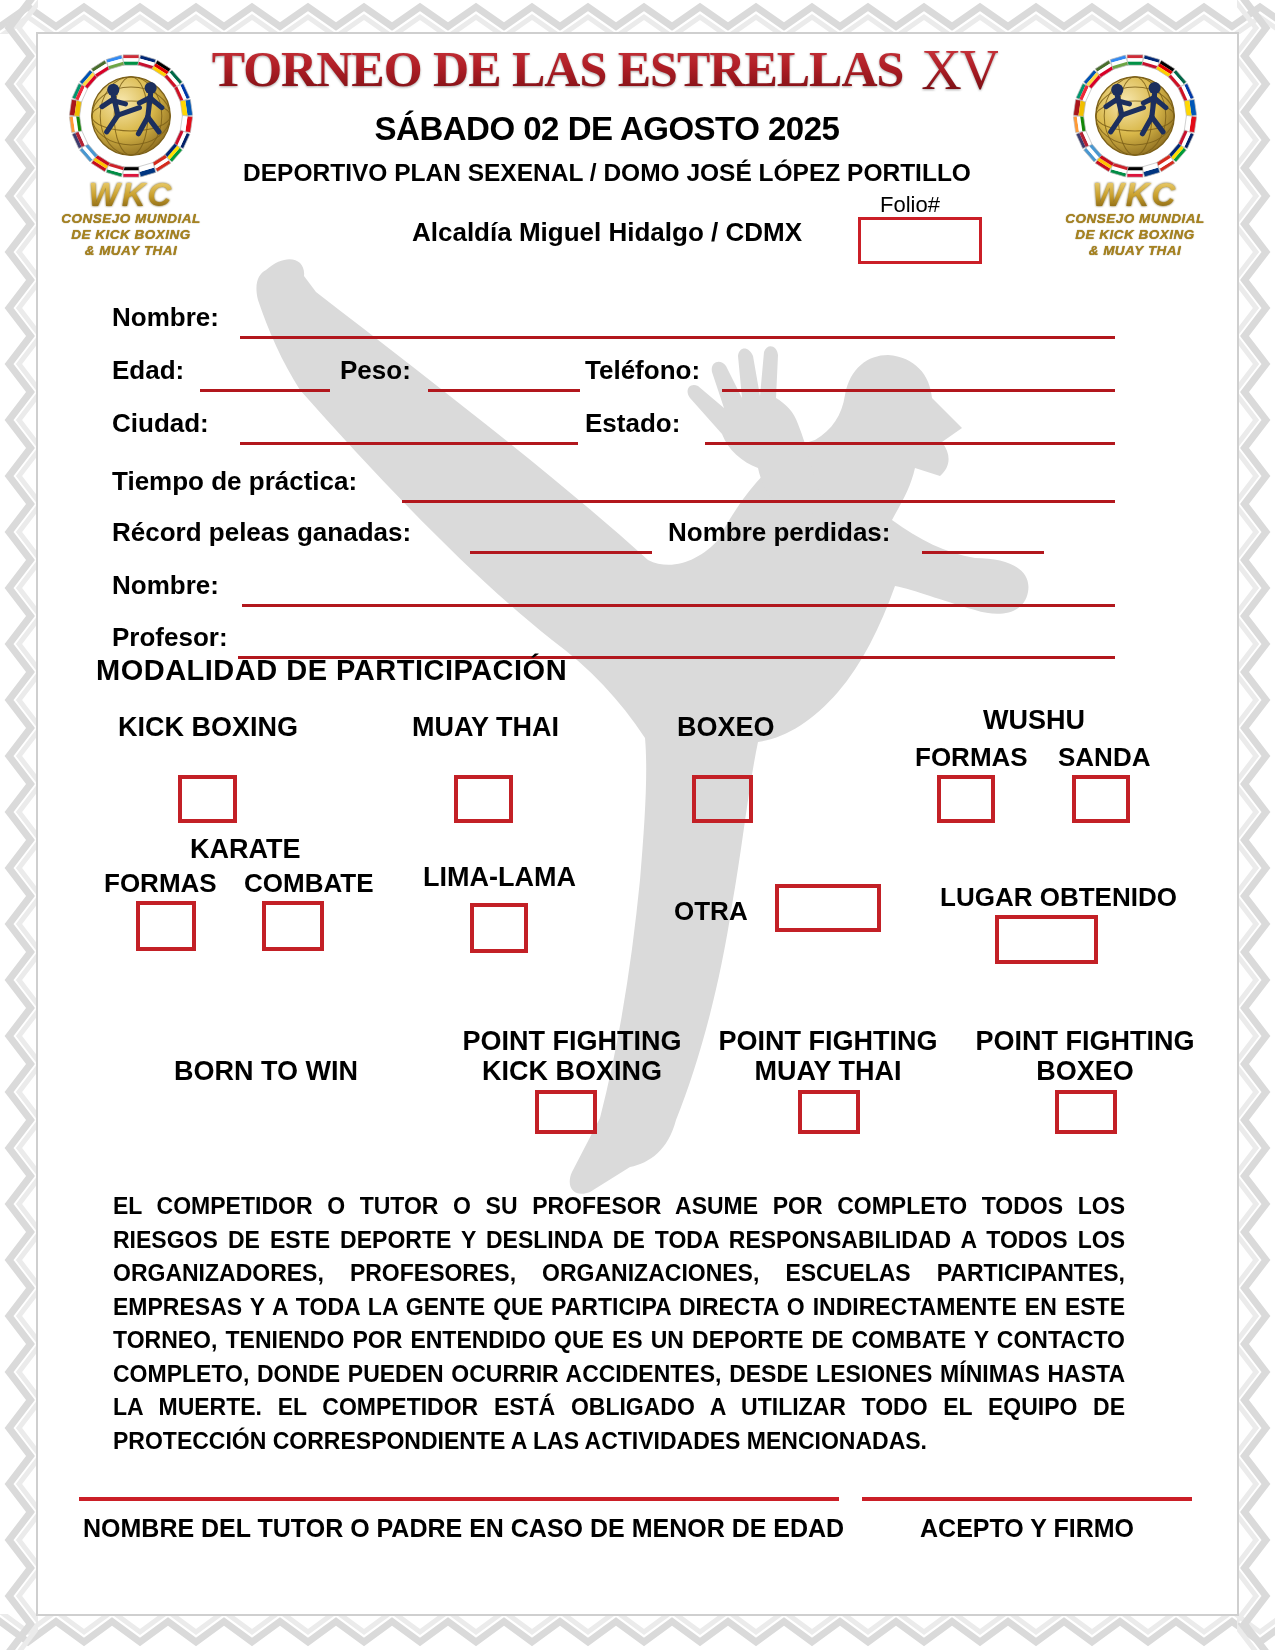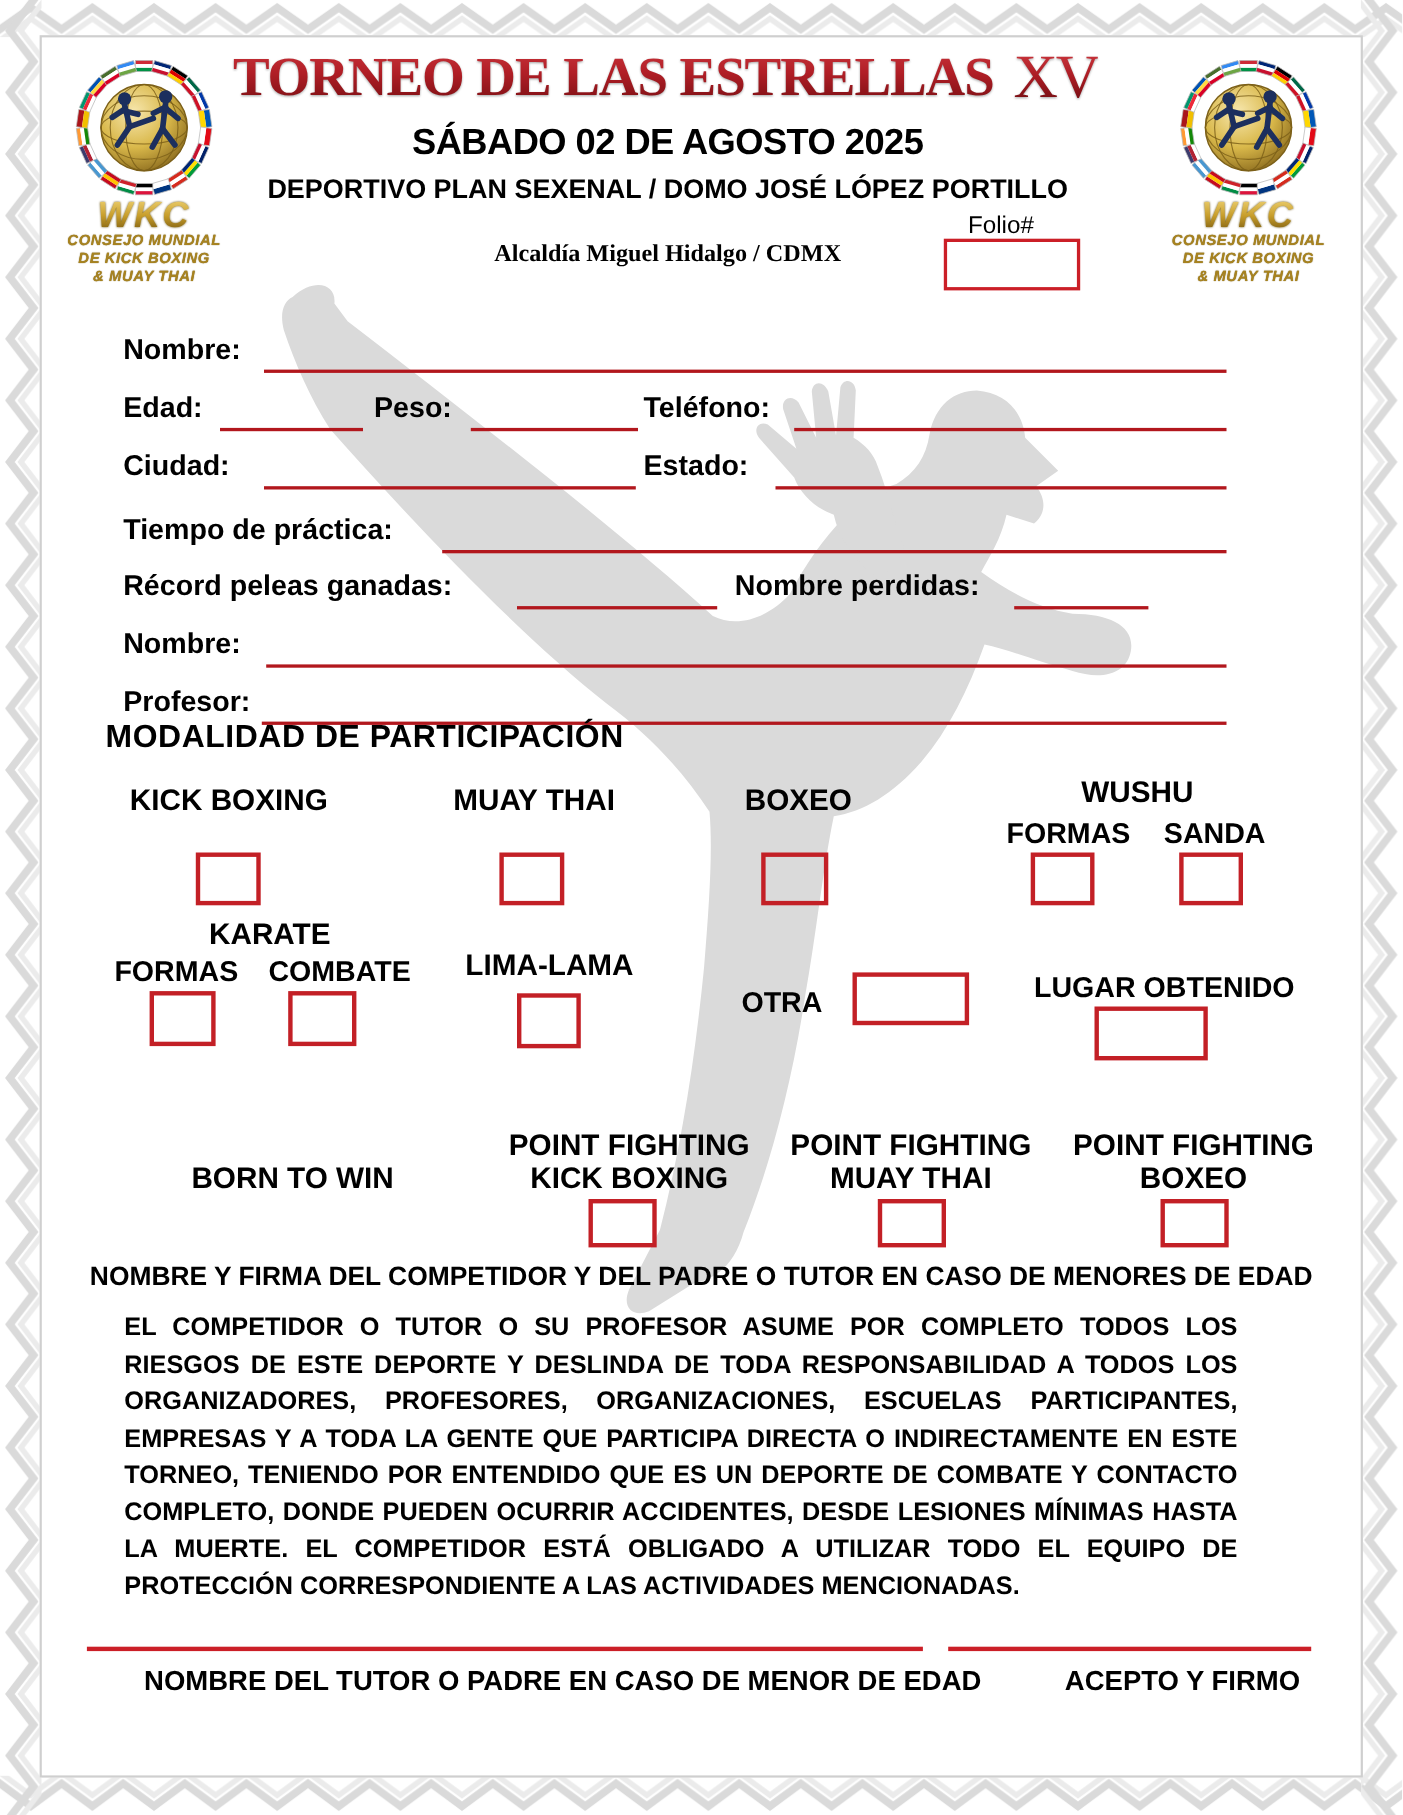--- a/index.html
+++ b/index.html
@@ -15,21 +15,21 @@
   .title-main{font-family:"Liberation Serif", serif;font-weight:bold;font-size:50px;letter-spacing:-1px;line-height:1;
     background:linear-gradient(180deg,#c9343b 0%,#b01e26 45%,#7c1014 100%);-webkit-background-clip:text;background-clip:text;color:transparent;
     filter:drop-shadow(0 1px 1px rgba(60,60,60,.45));white-space:nowrap;}
   .title-xv{font-family:"Liberation Serif", serif;font-weight:normal;font-size:56px;letter-spacing:-2px;line-height:.82;
     background:linear-gradient(180deg,#c9343b 0%,#a81a22 50%,#700e12 100%);-webkit-background-clip:text;background-clip:text;color:transparent;
     filter:drop-shadow(0 1px 1px rgba(60,60,60,.45));}
   .hdr-center{position:absolute;left:70px;width:1074px;text-align:center;font-weight:bold;}
   .date-line{top:110px;font-size:33px;letter-spacing:-.5px;}
   .venue-line{top:159px;font-size:24.5px;}
   .addr-line1{top:189px;font-size:22px;}
-  .addr-line2{top:217px;font-size:22px;font-family:Liberation Serif, serif;}
+  .addr-line2{top:217px;font-size:26px;}
   .folio-label{left:880px;top:192px;font-size:22px;font-weight:500;}
   .folio-box{left:858px;top:217px;width:118px;height:41px;border:3px solid #cb1f27;}
   
   .logo-block{position:absolute;width:210px;text-align:center;}
   .logo-svg{display:block;margin:0 auto;}
   .wkc-word{font-style:italic;font-weight:700;font-size:33px;letter-spacing:2px;line-height:1;margin-top:-8px;
     background:linear-gradient(180deg,#f3d87c 0%,#c79d2a 55%,#7c5c10 100%);-webkit-background-clip:text;background-clip:text;color:transparent;
     filter:drop-shadow(0 0 1px #6b5510);}
   .org-line{font-style:italic;font-weight:800;font-size:13.5px;letter-spacing:.5px;line-height:16px;color:#a8831f;
     text-shadow:0 0 1px #6b5510;}
@@ -40,21 +40,21 @@
   .mod-heading{position:absolute;left:96px;top:654px;width:1075px;font-size:29px;font-weight:bold;letter-spacing:.5px;}
   .mlabel{position:absolute;font-size:27px;font-weight:bold;white-space:nowrap;}
   .mlabel2{position:absolute;font-size:26px;font-weight:bold;white-space:nowrap;}
   .cbox{position:absolute;border:4px solid #c32026;background:transparent;}
   .pf{position:absolute;width:240px;text-align:center;font-size:27px;font-weight:bold;line-height:30px;white-space:nowrap;}
   
   .note-line{position:absolute;left:40px;top:1147px;width:1195px;text-align:center;font-size:24px;font-weight:bold;white-space:nowrap;}
   .disclaimer{position:absolute;left:113px;top:1190px;width:1012px;font-size:23px;font-weight:bold;line-height:33.5px;
     text-align:justify;text-justify:inter-word;}
   .sigline{position:absolute;top:1497px;height:4px;background:#cb1f27;}
-  .siglabel{position:absolute;top:1514px;text-align:center;font-size:25px;font-weight:bold;white-space:nowrap;margin-left:48px;}
+  .siglabel{position:absolute;top:1514px;text-align:center;font-size:25px;font-weight:bold;white-space:nowrap;}
 </style>
 </head>
 <body>
 
 <div class="page">
 
   <svg class="bstrip" style="left:0;top:0" width="1275" height="34">
     <defs>
         <pattern id="chvT" width="56" height="34" patternUnits="userSpaceOnUse">
       <path d="M-2,28 L28,7 L58,28" fill="none" stroke="#dadada" stroke-width="7"></path>
@@ -533,21 +533,20 @@
       <div>MUAY THAI</div>
     </div>
     <div class="cbox" style="left:798px;top:1090px;width:54px;height:36px"></div>
 
     <div class="pf" style="left:965px;top:1026px">
       <div>POINT FIGHTING</div>
       <div>BOXEO</div>
     </div>
     <div class="cbox" style="left:1055px;top:1090px;width:54px;height:36px"></div>
 
-    <div class="note-line">NOMBRE Y FIRMA DEL COMPETIDOR Y DEL PADRE O TUTOR EN CASO DE MENORES DE EDAD</div>
     <div class="disclaimer">EL COMPETIDOR O TUTOR O SU PROFESOR ASUME POR COMPLETO TODOS LOS RIESGOS DE ESTE DEPORTE Y DESLINDA DE TODA RESPONSABILIDAD A TODOS LOS ORGANIZADORES, PROFESORES, ORGANIZACIONES, ESCUELAS PARTICIPANTES, EMPRESAS Y A TODA LA GENTE QUE PARTICIPA DIRECTA O INDIRECTAMENTE EN ESTE TORNEO, TENIENDO POR ENTENDIDO QUE ES UN DEPORTE DE COMBATE Y CONTACTO COMPLETO, DONDE PUEDEN OCURRIR ACCIDENTES, DESDE LESIONES MÍNIMAS HASTA LA MUERTE. EL COMPETIDOR ESTÁ OBLIGADO A UTILIZAR TODO EL EQUIPO DE PROTECCIÓN CORRESPONDIENTE A LAS ACTIVIDADES MENCIONADAS.</div>
 
     <div class="sigline" style="left:79px;width:760px"></div>
     <div class="sigline" style="left:862px;width:330px"></div>
     <div class="siglabel" style="left:83px;width:740px">NOMBRE DEL TUTOR O PADRE EN CASO DE MENOR DE EDAD</div>
     <div class="siglabel" style="left:862px;width:330px">ACEPTO Y FIRMO</div>
 
   </div>
 </div>
 

